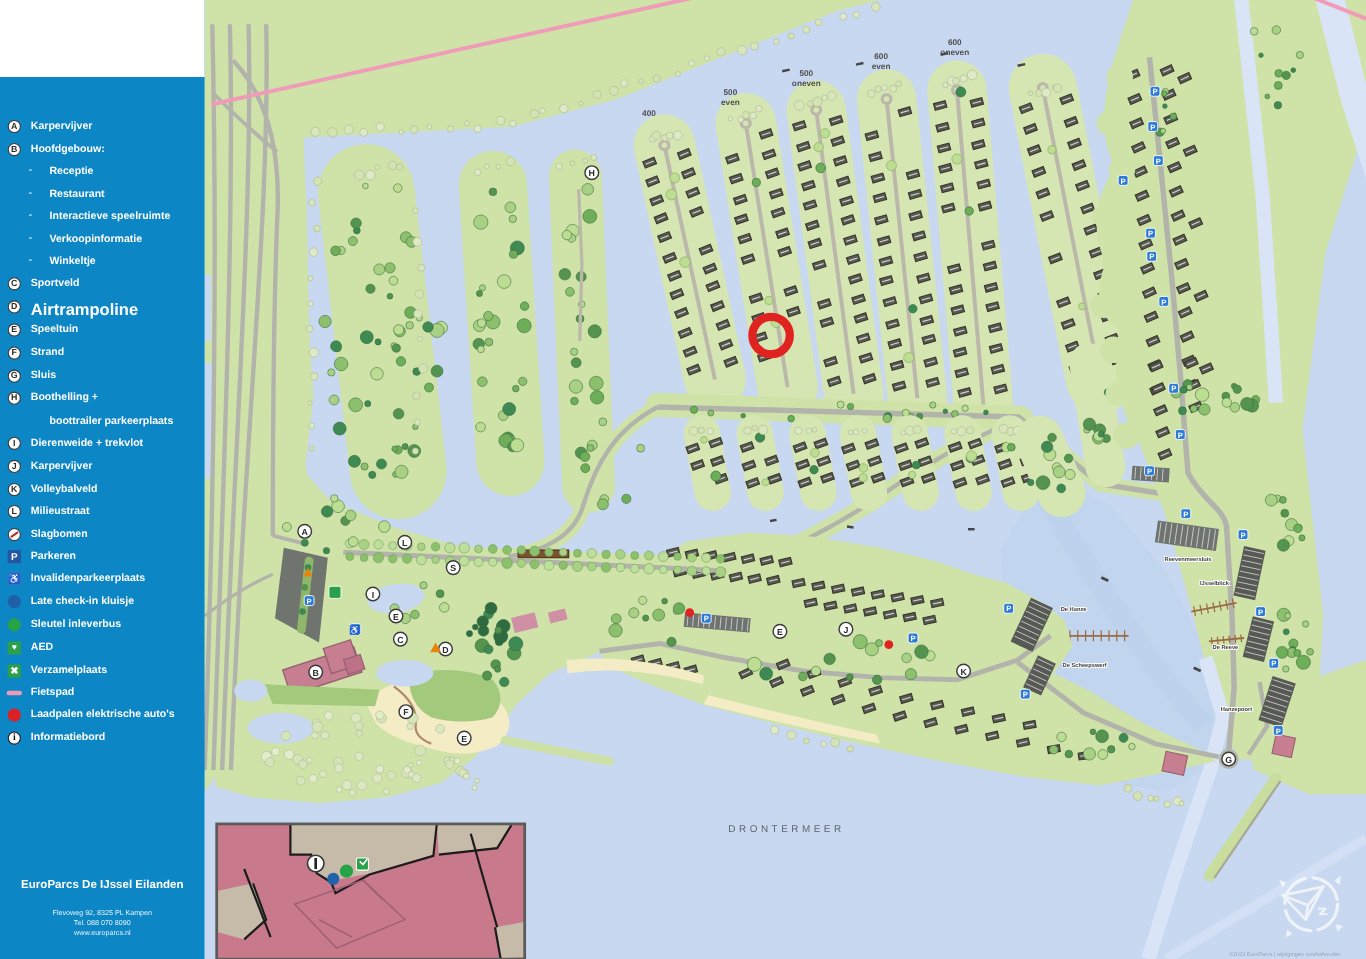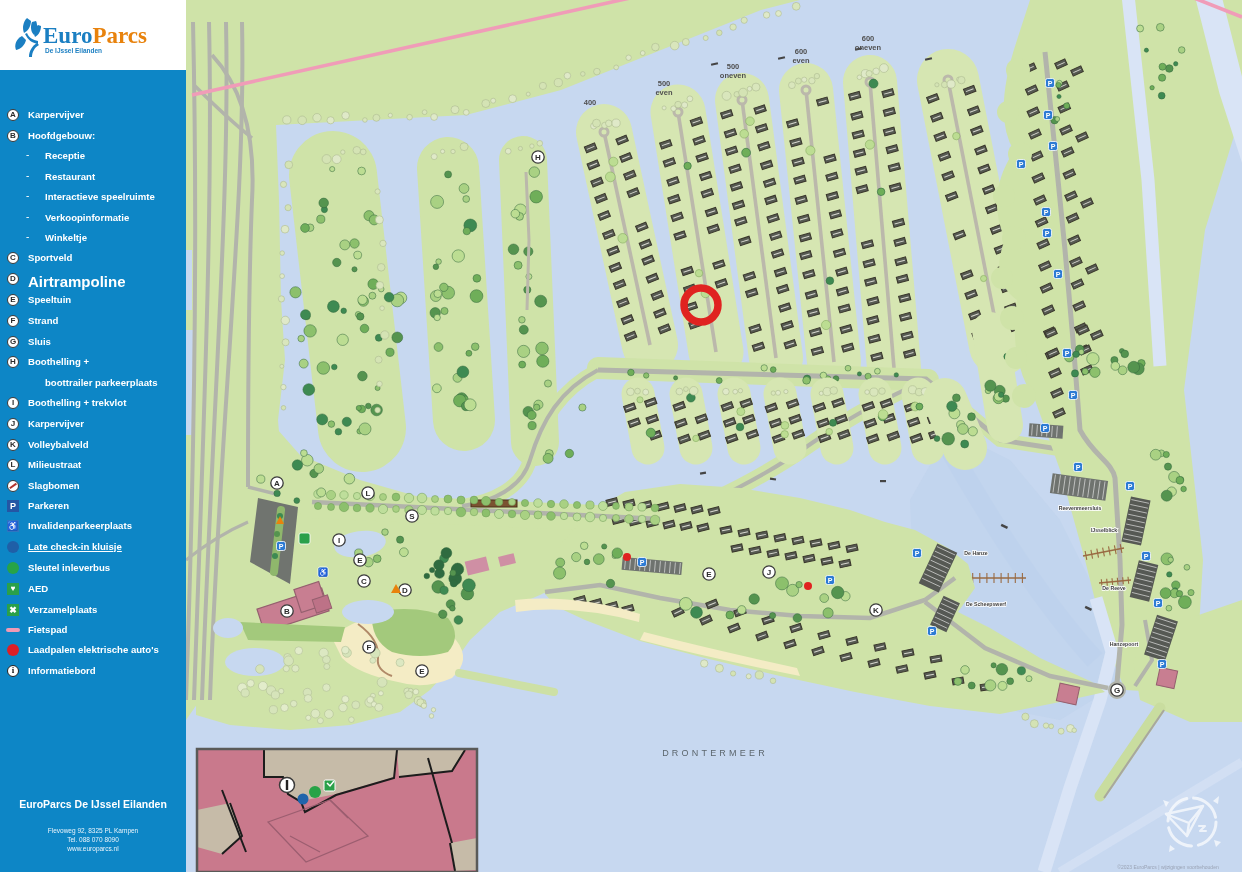--- a/index.html
+++ b/index.html
@@ -2471,34 +2471,20 @@
 </g>
 <path d="M1199,826 h6 l-5,5 h6" stroke-width="2"></path>
 </g>
 </g>
 </svg>
 
 <div style="position:absolute;left:0;top:0;width:186px;height:872px;background:#0d86c6;"></div>
 
 <div style="position:absolute;left:0;top:0;width:186px;height:70px;background:#fff;"></div>
 
-<div style="position:absolute;left:8px;top:12px;width:170px;height:50px;">
-<svg width="170" height="50" viewBox="0 0 170 50">
-<g fill="#1b7fc2">
-<path d="M14,24 C8,27 6,33 8,38 C13,37 17,33 18,28 Z"></path>
-<path d="M19,6 C15,10 14,16 16,21 C20,19 23,14 23,9 Z"></path>
-<path d="M24,10 C22,15 23,20 26,23 C29,19 30,13 28,9 Z"></path>
-<path d="M30,13 C26,16 25,21 27,25 C31,23 33,18 33,14 Z"></path>
-<path d="M17,22 C20,28 24,31 30,32 L30,29 C25,28 21,26 19,21 Z"></path>
-<path d="M29,31 C24,34 21,39 21,45 L24,45 C24,40 27,35 31,33 Z"></path>
-</g>
-<text x="35" y="31" font-family="Liberation Serif, serif" font-weight="bold" font-size="23"><tspan fill="#1b7fc2">Euro</tspan><tspan fill="#e8820c">Parcs</tspan></text>
-<text x="37" y="41" font-family="Liberation Sans, sans-serif" font-weight="bold" font-size="6.5" fill="#1b7fc2">De IJssel Eilanden</text>
-</svg>
-</div>
 
 <div style="position:absolute;top:115px;left:0;width:186px;height:0;">
       <span style="position:absolute;left:7px;width:12px;height:12px;top:-6px;border-radius:50%;background:#fff;border:1.4px solid #3a3a3a;box-sizing:border-box;font-size:8px;font-weight:bold;color:#2b2b2b;text-align:center;line-height:9px;">A</span>
       <span style="position:absolute;left:28px;top:-6px;color:#fff;font-size:9.6px;font-weight:600;white-space:nowrap;">Karpervijver</span>
     </div>
 
 <div style="position:absolute;top:136px;left:0;width:186px;height:0;">
       <span style="position:absolute;left:7px;width:12px;height:12px;top:-6px;border-radius:50%;background:#fff;border:1.4px solid #3a3a3a;box-sizing:border-box;font-size:8px;font-weight:bold;color:#2b2b2b;text-align:center;line-height:9px;">B</span>
       <span style="position:absolute;left:28px;top:-6px;color:#fff;font-size:9.6px;font-weight:600;white-space:nowrap;">Hoofdgebouw:</span>
     </div>
@@ -2557,21 +2543,21 @@
       <span style="position:absolute;left:7px;width:12px;height:12px;top:-6px;border-radius:50%;background:#fff;border:1.4px solid #3a3a3a;box-sizing:border-box;font-size:8px;font-weight:bold;color:#2b2b2b;text-align:center;line-height:9px;">H</span>
       <span style="position:absolute;left:28px;top:-6px;color:#fff;font-size:9.6px;font-weight:600;white-space:nowrap;">Boothelling +</span>
     </div>
 
 <div style="position:absolute;top:383px;left:0;width:186px;height:0;">
       <span style="position:absolute;left:45px;top:-6px;color:#fff;font-size:9.6px;font-weight:600;white-space:nowrap;">boottrailer parkeerplaats</span>
     </div>
 
 <div style="position:absolute;top:403px;left:0;width:186px;height:0;">
       <span style="position:absolute;left:7px;width:12px;height:12px;top:-6px;border-radius:50%;background:#fff;border:1.4px solid #3a3a3a;box-sizing:border-box;font-size:8px;font-weight:bold;color:#2b2b2b;text-align:center;line-height:9px;">I</span>
-      <span style="position:absolute;left:28px;top:-6px;color:#fff;font-size:9.6px;font-weight:600;white-space:nowrap;">Boothelling + trekvlot</span>
+      <span style="position:absolute;left:28px;top:-6px;color:#fff;font-size:9.6px;font-weight:600;white-space:nowrap;">Dierenweide + trekvlot</span>
     </div>
 
 <div style="position:absolute;top:424px;left:0;width:186px;height:0;">
       <span style="position:absolute;left:7px;width:12px;height:12px;top:-6px;border-radius:50%;background:#fff;border:1.4px solid #3a3a3a;box-sizing:border-box;font-size:8px;font-weight:bold;color:#2b2b2b;text-align:center;line-height:9px;">J</span>
       <span style="position:absolute;left:28px;top:-6px;color:#fff;font-size:9.6px;font-weight:600;white-space:nowrap;">Karpervijver</span>
     </div>
 
 <div style="position:absolute;top:445px;left:0;width:186px;height:0;">
       <span style="position:absolute;left:7px;width:12px;height:12px;top:-6px;border-radius:50%;background:#fff;border:1.4px solid #3a3a3a;box-sizing:border-box;font-size:8px;font-weight:bold;color:#2b2b2b;text-align:center;line-height:9px;">K</span>
       <span style="position:absolute;left:28px;top:-6px;color:#fff;font-size:9.6px;font-weight:600;white-space:nowrap;">Volleybalveld</span>
@@ -2594,21 +2580,21 @@
       <span style="position:absolute;left:28px;top:-6px;color:#fff;font-size:9.6px;font-weight:600;white-space:nowrap;">Parkeren</span>
     </div>
 
 <div style="position:absolute;top:526px;left:0;width:186px;height:0;">
       <span style="position:absolute;left:7px;width:12px;height:12px;top:-6px;background:#2e76c0;color:#fff;font-size:9px;text-align:center;line-height:12px;">♿</span>
       <span style="position:absolute;left:28px;top:-6px;color:#fff;font-size:9.6px;font-weight:600;white-space:nowrap;">Invalidenparkeerplaats</span>
     </div>
 
 <div style="position:absolute;top:547px;left:0;width:186px;height:0;">
       <span style="position:absolute;left:7px;width:12px;height:12px;top:-6px;border-radius:50%;background:#1f5fa7;"></span>
-      <span style="position:absolute;left:28px;top:-6px;color:#fff;font-size:9.6px;font-weight:600;white-space:nowrap;text-decoration:underline;">Late check-in kluisje</span>
+      <span style="position:absolute;left:28px;top:-6px;color:#fff;font-size:9.6px;font-weight:600;white-space:nowrap;">Late check-in kluisje</span>
     </div>
 
 <div style="position:absolute;top:568px;left:0;width:186px;height:0;">
       <span style="position:absolute;left:7px;width:12px;height:12px;top:-6px;border-radius:50%;background:#27a347;"></span>
       <span style="position:absolute;left:28px;top:-6px;color:#fff;font-size:9.6px;font-weight:600;white-space:nowrap;">Sleutel inleverbus</span>
     </div>
 
 <div style="position:absolute;top:589px;left:0;width:186px;height:0;">
       <span style="position:absolute;left:7px;width:12px;height:12px;top:-6px;background:#2aa04a;color:#fff;font-size:8px;text-align:center;line-height:12px;">♥</span>
       <span style="position:absolute;left:28px;top:-6px;color:#fff;font-size:9.6px;font-weight:600;white-space:nowrap;">AED</span>

